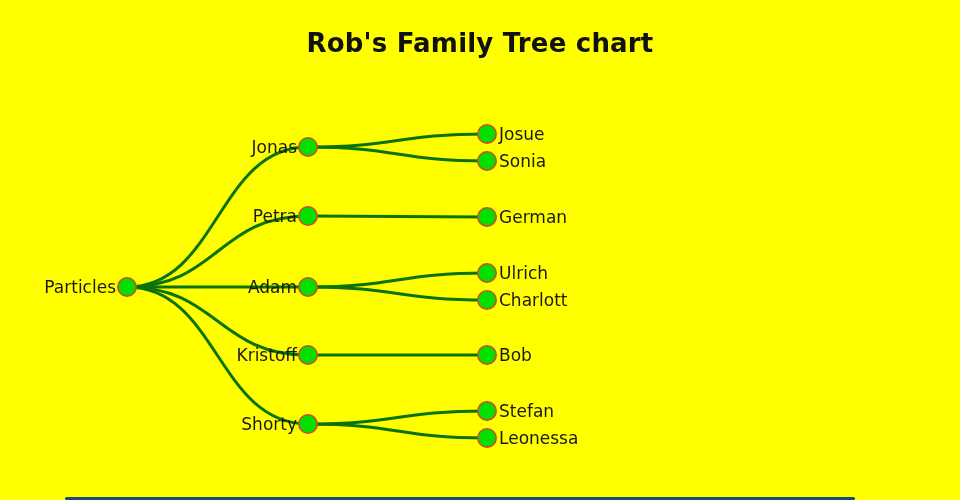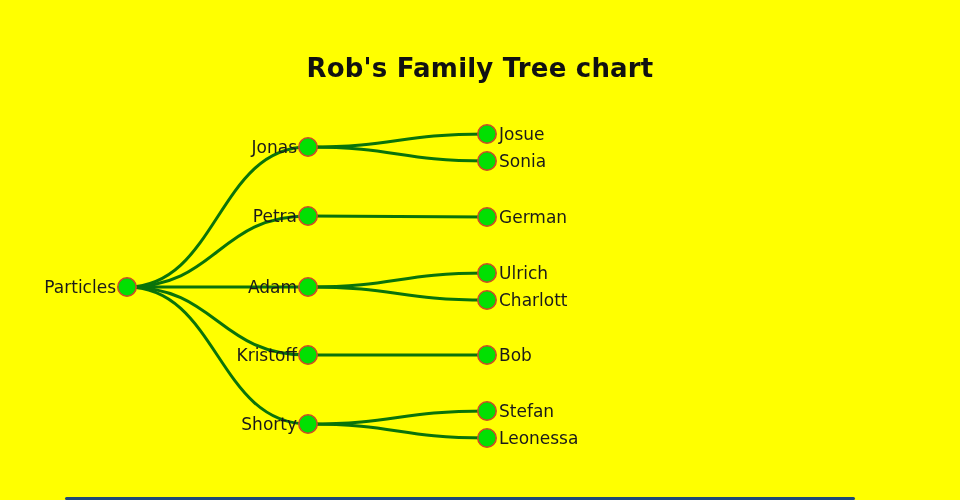--- a/index.html
+++ b/index.html
@@ -19,21 +19,20 @@
   .chart-title {
     position: absolute;
     top: 28px;
     left: 0;
     width: 100%;
     text-align: center;
     font-size: 26px;
     font-weight: bold;
     color: #111111;
     letter-spacing: 0.2px;
-    margin-top: 25px;
   }
   svg.tree {
     position: absolute;
     top: 0;
     left: 0;
   }
   svg.tree text {
     font-family: "DejaVu Sans", "Liberation Sans", sans-serif;
     font-size: 17px;
     fill: #1a1a1a;

